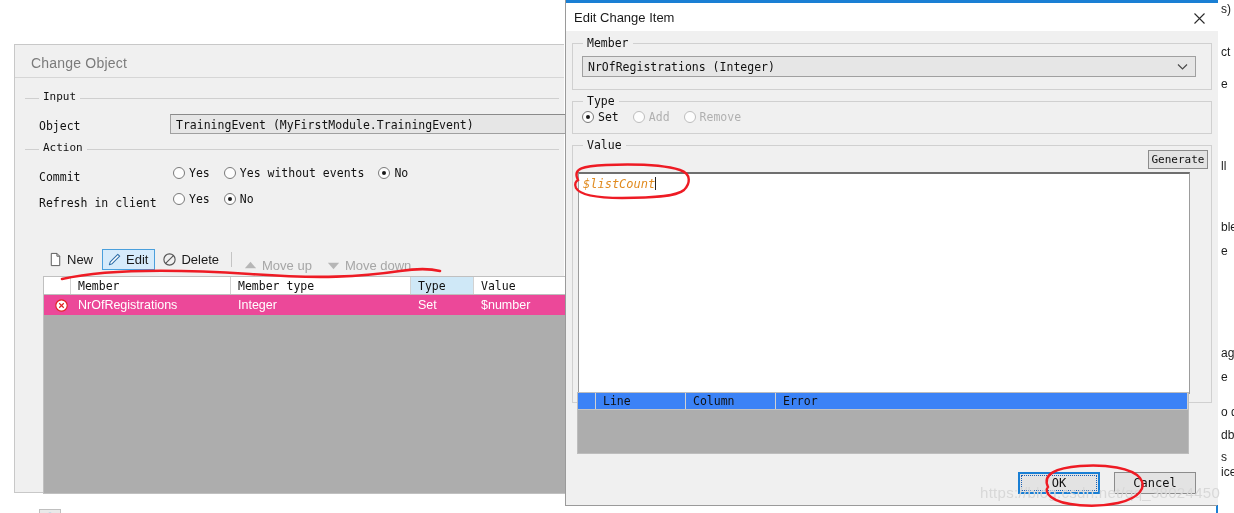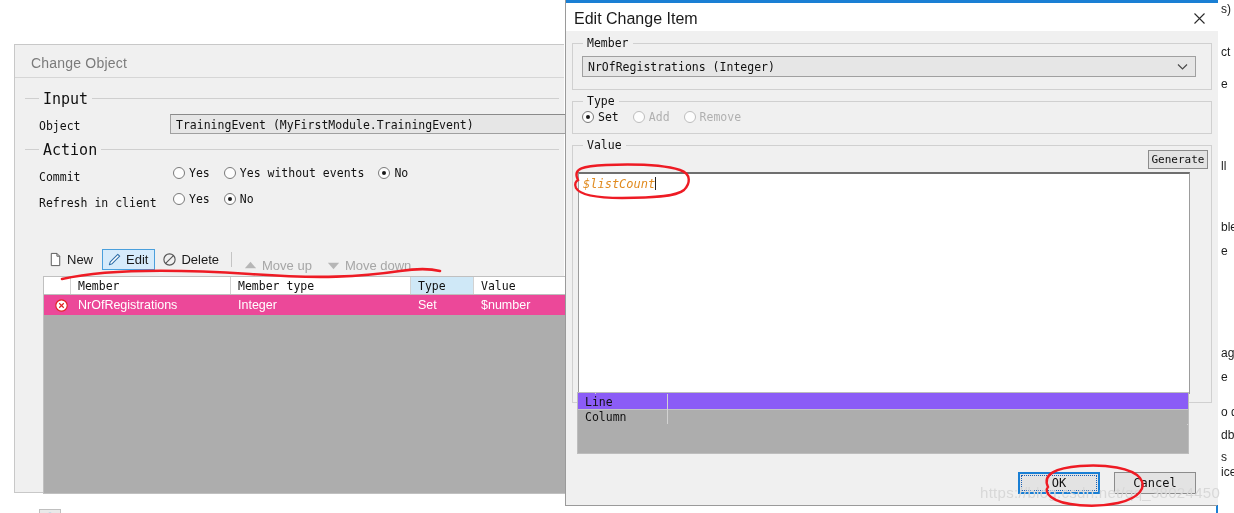--- a/index.html
+++ b/index.html
@@ -53,21 +53,21 @@
   .group {
     position: absolute;
     border-top: 1px solid #cfcfcf;
   }
   .group-label {
     position: absolute;
     top: -9px; left: 14px;
     background: #f0f0f0;
     padding: 0 4px;
     font-family: "DejaVu Sans Mono", monospace;
-    font-size: 15px;
+    font-size: 11px;
     color: #111;
     text-align: right;
   }
   .field-label {
     position: absolute;
     font-family: "DejaVu Sans Mono", monospace;
     font-size: 11.5px;
     color: #111;
   }
   .ro-input {
@@ -164,21 +164,21 @@
     border-top: none;
     box-shadow: 0 0 0 0 rgba(0,0,0,0);
   }
   #dlg-accent { position: absolute; left: 0; top: 0; width: 652px; height: 3px; background: #1a7fd4; }
   #dlg-titlebar {
     position: absolute; left: 0; top: 3px; width: 652px; height: 28px;
     background: #ffffff;
   }
   #dlg-title {
     position: absolute; left: 8px; top: 7px;
-    font-size: 16px; color: #1a1a1a;
+    font-size: 13px; color: #1a1a1a;
   }
   #dlg-close {
     position: absolute; right: 8px; top: 5px;
     width: 22px; height: 20px;
     display: flex; align-items: center; justify-content: center;
   }
   #dlg-body { position: absolute; left: 0; top: 31px; width: 652px; bottom: 0; background: #f0f0f0; }
 
   .dgroup {
     position: absolute;
@@ -228,21 +228,21 @@
     display: inline-block; width: 1px; height: 13px;
     background: #222; vertical-align: -2px;
   }
 
   #err-table {
     position: absolute; left: 5px; top: 0px;
     width: 612px; height: 62px;
     background: #adadad; border: 1px solid #bdbdbd;
     overflow: hidden;
   }
-  .err-head { display: flex; height: 17px; background: #8b5cf6; border-bottom: 1px solid #c4c4c4; flex-direction: column; }
+  .err-head { display: flex; height: 17px; background: #3b82f6; border-bottom: 1px solid #c4c4c4; }
   .err-head .th {
     font-family: "DejaVu Sans Mono", monospace;
     font-size: 11.5px; color: #111;
     padding: 1px 0 0 7px;
     border-right: 1px solid #d2d2d2;
     white-space: nowrap; overflow: hidden;
   }
   .ec-ico { width: 18px; flex: none; }
   .ec-line { width: 90px; flex: none; }
   .ec-col { width: 90px; flex: none; }

